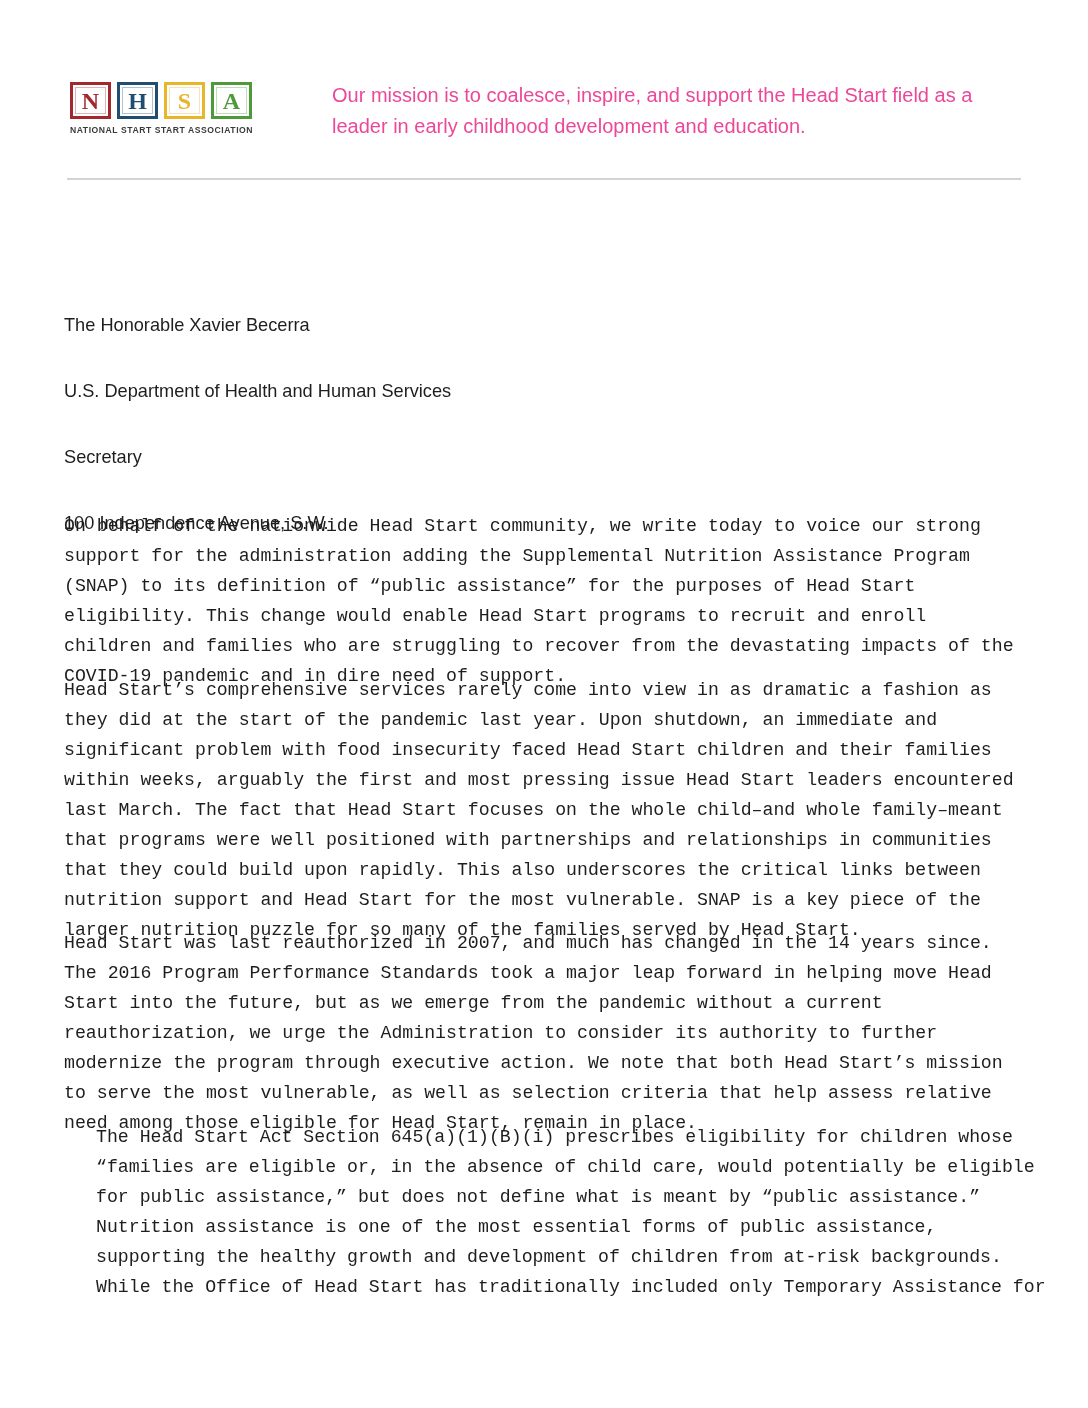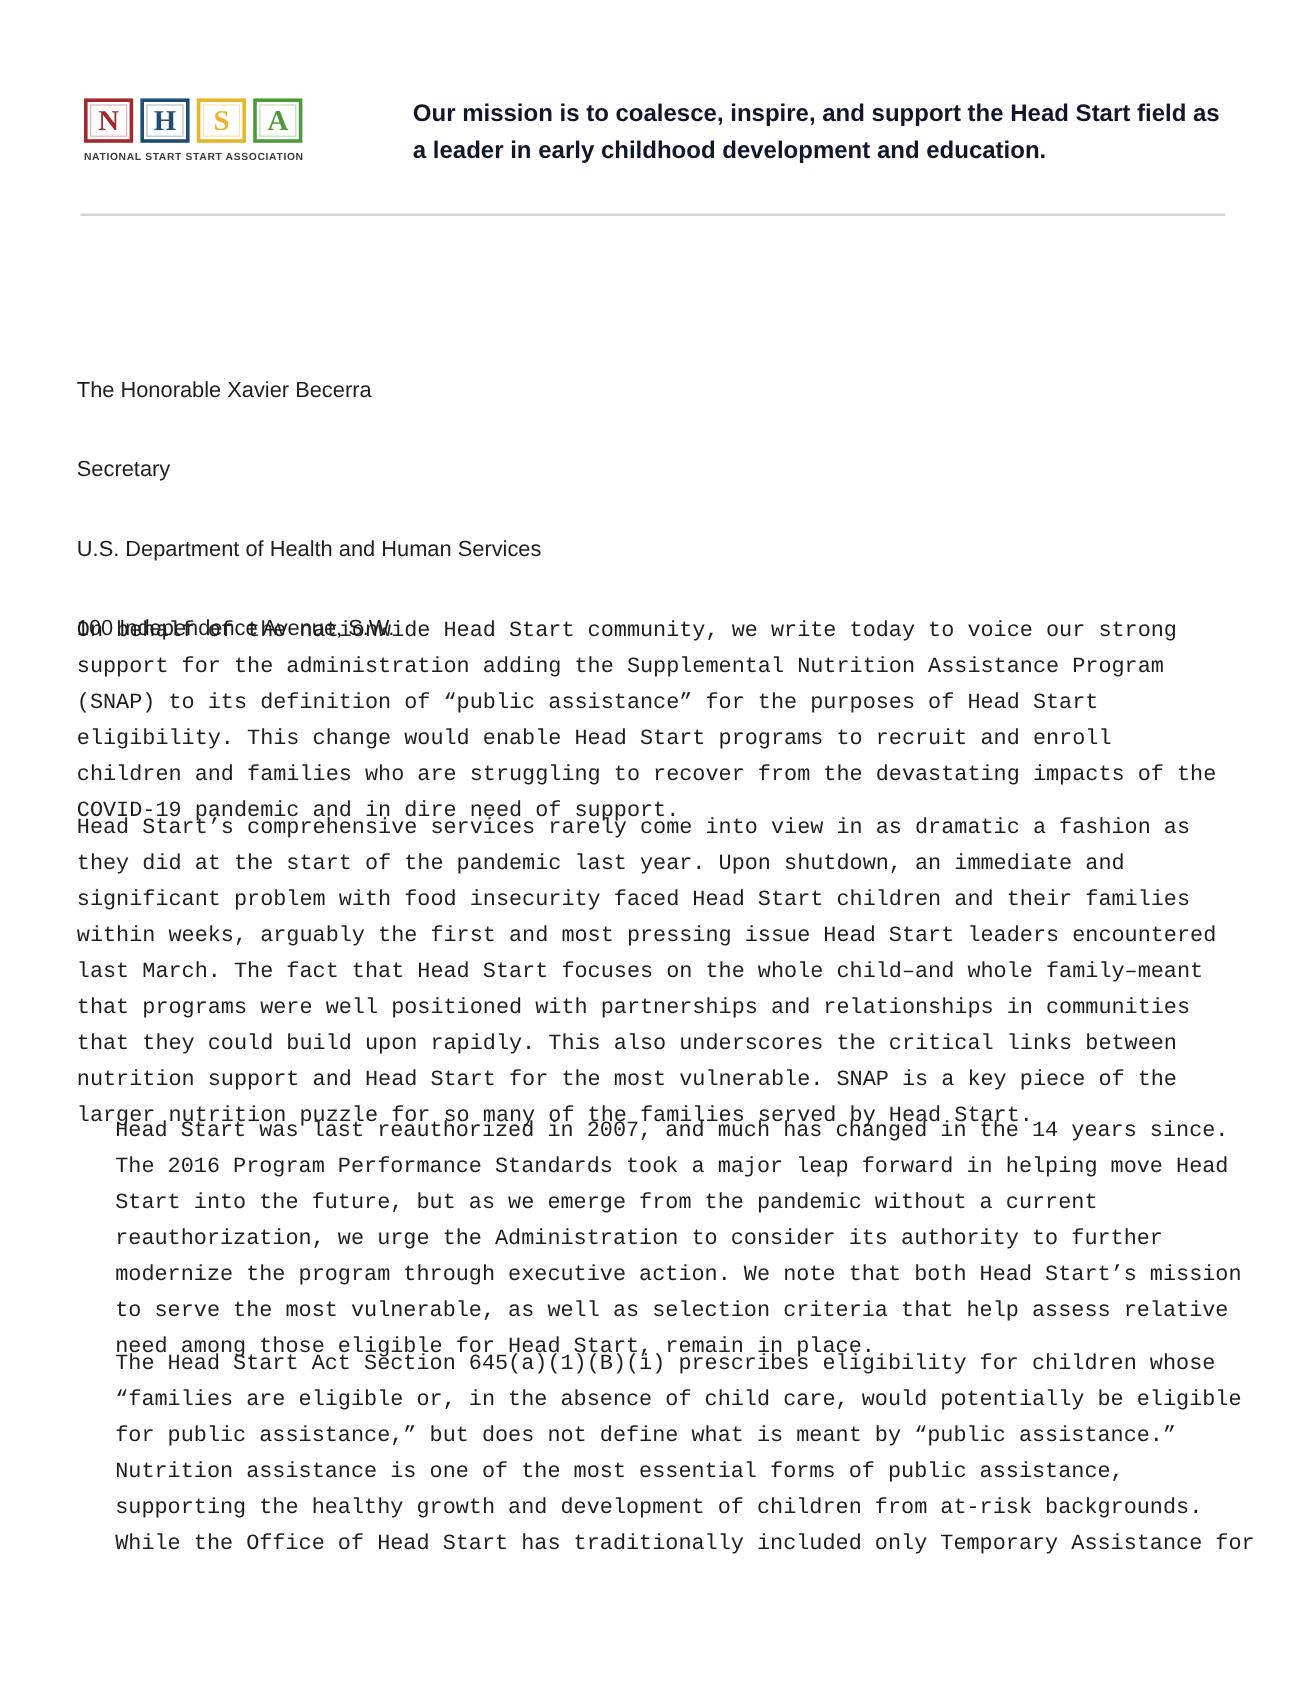--- a/index.html
+++ b/index.html
@@ -62,27 +62,26 @@
     .logo-caption {
       margin-top: 6px;
       font-size: 8.6px;
       letter-spacing: 0.55px;
       color: #3a3a3a;
       font-weight: bold;
       white-space: nowrap;
     }
     .mission {
       position: absolute;
-      left: 344px;
+      left: 332px;
       top: 80px;
       width: 680px;
       font-size: 20px;
       line-height: 31px;
-      color: #0f172a;
-      font-weight: bold;
+      color: #ec4899;
     }
     .divider {
       position: absolute;
       left: 67px;
       top: 178px;
       width: 954px;
       height: 2px;
       background: #d4d4d4;
     }
     
@@ -103,21 +102,21 @@
       top: 453px;
       font-weight: bold;
     }
     .para {
       line-height: 30px;
       margin: 0;
       font-family: Liberation Mono, monospace;
     }
     .p1 { top: 511px; }
     .p2 { top: 675px; }
-    .p3 { top: 928px; margin-left: 32px; }
+    .p3 { top: 928px; }
     .p4 { top: 1122px; margin-left: 32px; }
   </style>
 </head>
 <body>
 
 <div class="page">
 
   <div class="logo">
     <div class="logo-blocks">
       <div class="block block-n">N</div>
@@ -128,22 +127,22 @@
     <div class="logo-caption">NATIONAL START START ASSOCIATION</div>
   </div>
 
   <div class="mission">Our mission is to coalesce, inspire, and support the Head Start field as a leader in early childhood development and education.</div>
 
   <div class="divider"></div>
 
 
   <div class="text address">
     <div>The Honorable Xavier Becerra</div>
+    <div>U.S. Department of Health and Human Services</div>
     <div>Secretary</div>
-    <div>U.S. Department of Health and Human Services</div>
     <div>100 Independence Avenue, S.W.</div>
   </div>
 
 
   <p class="text para p1">On behalf of the nationwide Head Start community, we write today to voice our strong support for the administration adding the Supplemental Nutrition Assistance Program (SNAP) to its definition of “public assistance” for the purposes of Head Start eligibility. This change would enable Head Start programs to recruit and enroll children and families who are struggling to recover from the devastating impacts of the COVID-19 pandemic and in dire need of support.</p>
   <p class="text para p2">Head Start’s comprehensive services rarely come into view in as dramatic a fashion as they did at the start of the pandemic last year. Upon shutdown, an immediate and significant problem with food insecurity faced Head Start children and their families within weeks, arguably the first and most pressing issue Head Start leaders encountered last March. The fact that Head Start focuses on the whole child–and whole family–meant that programs were well positioned with partnerships and relationships in communities that they could build upon rapidly. This also underscores the critical links between nutrition support and Head Start for the most vulnerable. SNAP is a key piece of the larger nutrition puzzle for so many of the families served by Head Start.</p>
   <p class="text para p3">Head Start was last reauthorized in 2007, and much has changed in the 14 years since. The 2016 Program Performance Standards took a major leap forward in helping move Head Start into the future, but as we emerge from the pandemic without a current reauthorization, we urge the Administration to consider its authority to further modernize the program through executive action. We note that both Head Start’s mission to serve the most vulnerable, as well as selection criteria that help assess relative need among those eligible for Head Start, remain in place.</p>
   <p class="text para p4">The Head Start Act Section 645(a)(1)(B)(i) prescribes eligibility for children whose “families are eligible or, in the absence of child care, would potentially be eligible for public assistance,” but does not define what is meant by “public assistance.” Nutrition assistance is one of the most essential forms of public assistance, supporting the healthy growth and development of children from at-risk backgrounds. While the Office of Head Start has traditionally included only Temporary Assistance for</p>
 
 </div>

